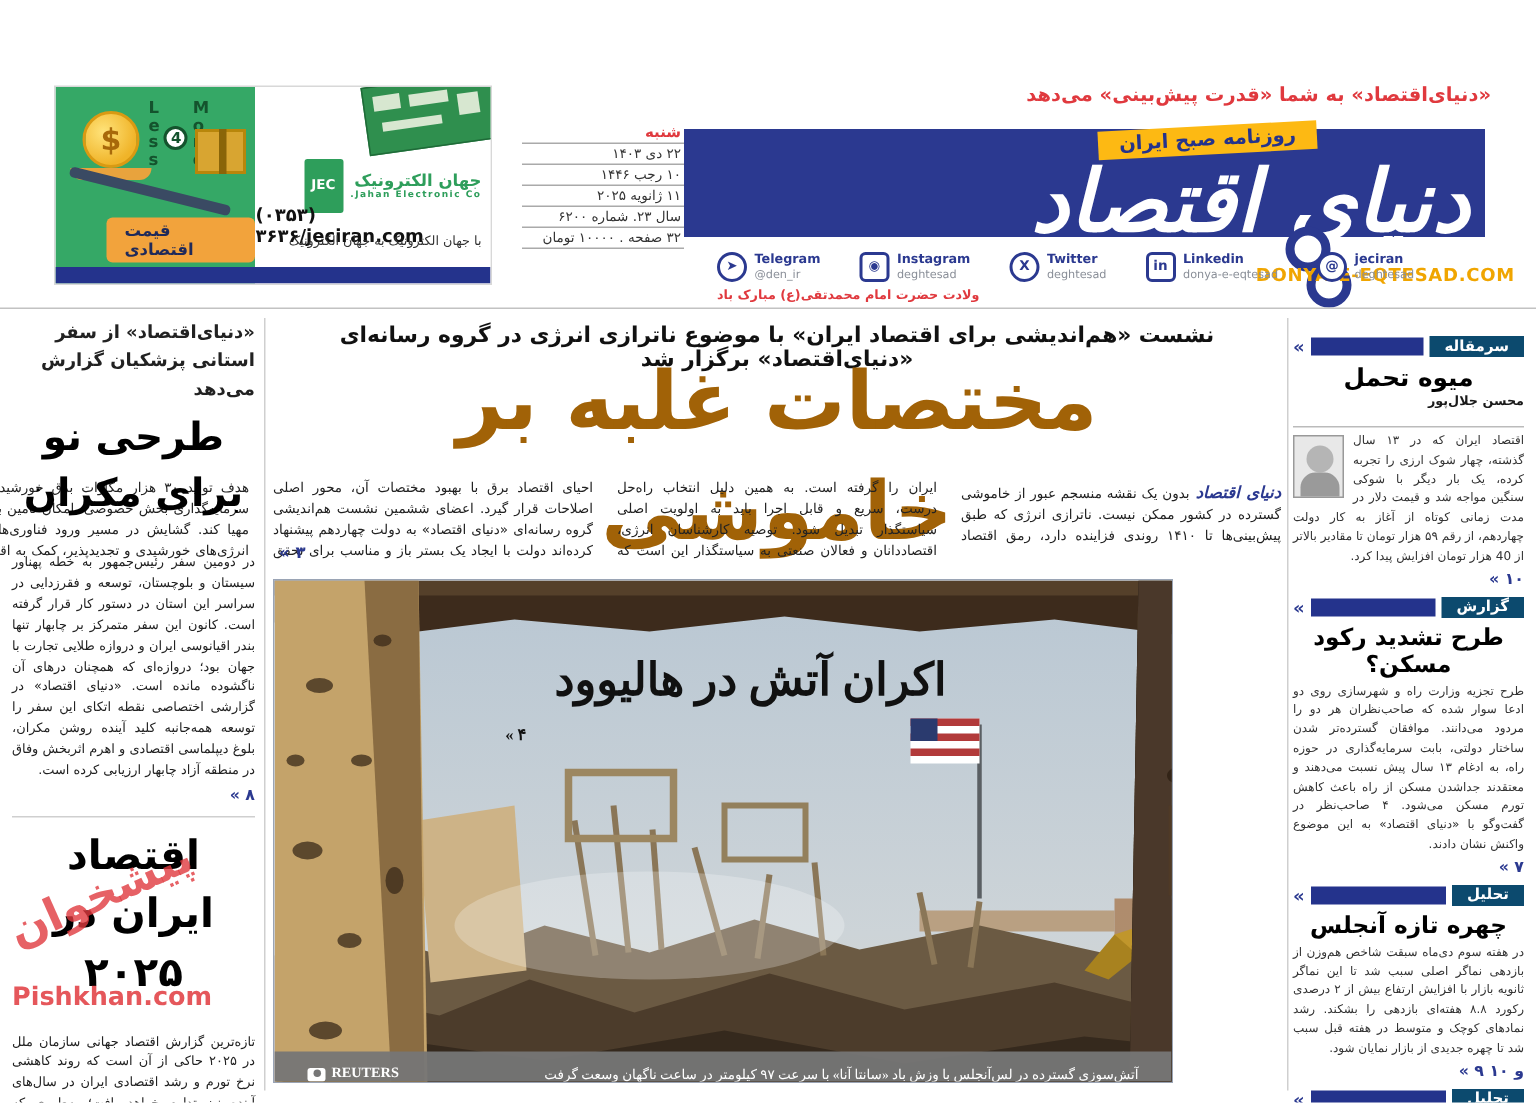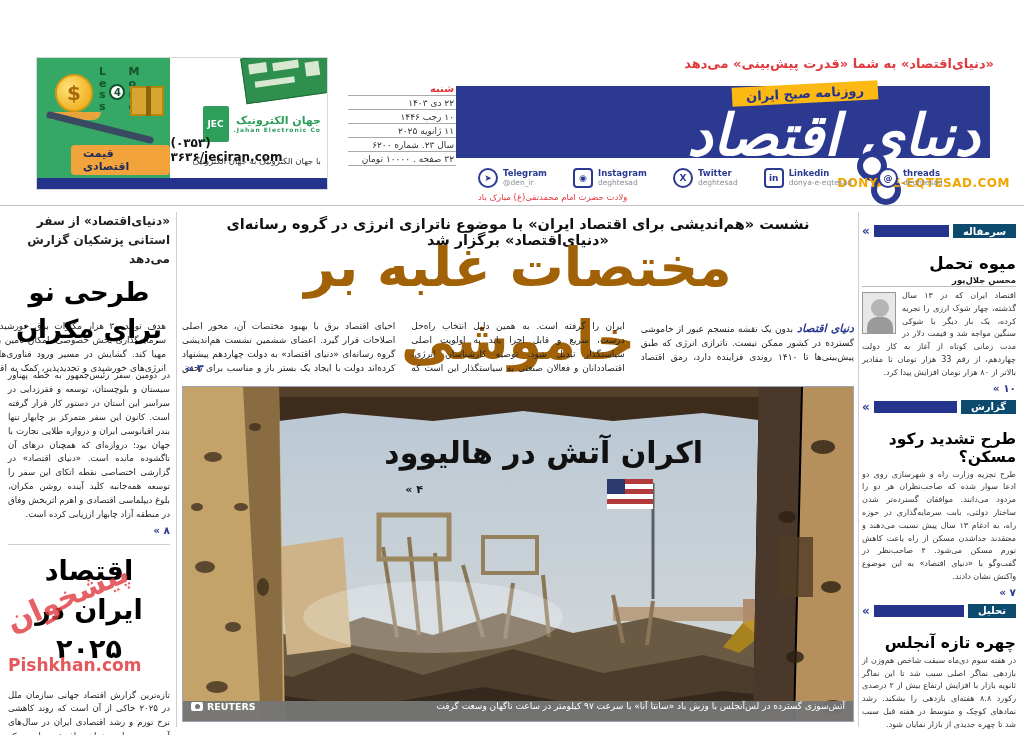--- a/index.html
+++ b/index.html
@@ -42,38 +42,38 @@
   #datebox .row { border-bottom:1px solid #aaa; padding:1.5px 2px; }
   #datebox .wd { color:#e0393e; font-weight:bold; font-size:10px; border-bottom:1px solid #aaa; padding:1px 2px; }
 
   #social { left:478px; top:168px; display:flex; gap:26px; align-items:center; }
   .soc { display:flex; gap:5px; align-items:center; }
   .soc-ic { width:20px; height:20px; border-radius:50%; border:2px solid #2b3990; color:#2b3990; font-size:9px; font-weight:bold; display:flex; align-items:center; justify-content:center; background:#fff; }
   .soc-ic.sq { border-radius:4px; }
   .soc-tx { line-height:1.15; }
   .soc-tx b { display:block; color:#2b3990; font-size:8.5px; }
   .soc-tx span { display:block; color:#8a8f98; font-size:7.5px; }
-  #occasion { left:478px; top:192px; color:#e0393e; font-size:8.5px; font-weight:normal; direction:rtl; }
+  #occasion { left:478px; top:192px; color:#e0393e; font-size:8.5px; font-weight:bold; direction:rtl; }
 
   .hrule { left:0; top:205px; width:1024px; border-top:1px solid #c2c2c2; }
   .vrule-l { left:176px; top:212px; height:515px; border-left:1px solid #cfcfcf; }
   .vrule-r { left:858px; top:212px; height:515px; border-left:1px solid #cfcfcf; }
 
   
   #kicker { left:182px; top:216px; width:672px; text-align:center; direction:rtl; font-weight:bold; font-size:14.5px; color:#111; }
   #headline { left:182px; top:232px; width:672px; text-align:center; direction:rtl; font-weight:900; font-size:54px; line-height:1.35; color:#a16207; letter-spacing:-1px; }
   #lead { left:182px; top:320px; width:672px; height:58px; direction:rtl; column-count:3; column-gap:16px; column-rule:none; font-size:9px; line-height:1.55; text-align:justify; color:#222; }
   #lead .script-logo { color:#2b3990; font-style:italic; font-weight:bold; font-size:11px; padding-left:4px; }
   #lead-ref { left:186px; top:362px; color:#2b3990; font-weight:bold; font-size:11px; }
 
   
-  #photo { left:182px; top:386px; width:672px; height:336px; border:1px solid #9aa4b5; overflow:hidden; }
+  #photo { left:182px; top:386px; width:600px; height:336px; border:1px solid #9aa4b5; overflow:hidden;font-family:Liberation Serif, serif; }
   #photo-title { position:absolute; right:150px; top:48px; direction:rtl; font-weight:900; font-size:30px; color:#111; }
   #photo-ref { position:absolute; right:430px; top:96px; color:#111; font-weight:bold; font-size:11px; }
-  #caption-bar { position:absolute; left:0; bottom:0; width:100%; height:20px; background:rgba(118,118,118,.95); display:flex; align-items:flex-start; justify-content:space-between; padding:0 8px; }
+  #caption-bar { position:absolute; left:0; bottom:0; width:100%; height:20px; background:rgba(118,118,118,.95); display:flex; align-items:flex-end; justify-content:space-between; padding:0 22px; }
   #credit { display:flex; align-items:center; gap:4px; color:#fff; font-weight:bold; font-size:9.5px; }
   .cam { width:12px; height:9px; background:#fff; border-radius:2px; position:relative; }
   .cam:after { content:""; position:absolute; left:3.5px; top:1.5px; width:5px; height:5px; border-radius:50%; background:#767676; }
   #caption { color:#fff; font-size:9px; direction:rtl; }
 
   
   #leftcol { left:8px; top:212px; width:162px; }
   .lk { text-align:right; direction:rtl; font-size:12px; font-weight:bold; color:#222; line-height:1.6; }
   .ltitle { text-align:center; direction:rtl; font-size:26px; font-weight:900; color:#000; line-height:1.45; margin-top:4px; }
   .lbody { direction:rtl; text-align:justify; font-size:8.6px; line-height:1.62; color:#222; margin-top:20px; }
@@ -82,23 +82,23 @@
   #wmark-wrap { position:relative; }
   #wmark { position:absolute; left:-6px; top:28px; transform:rotate(-24deg); color:rgba(224,57,62,.8); font-size:30px; font-weight:900; direction:rtl; pointer-events:none; white-space:nowrap; }
   #wmark2 { position:absolute; left:0px; top:104px; color:rgba(224,57,62,.85); font-size:17px; font-weight:900; pointer-events:none; }
 
   
   #sidebar { left:862px; top:218px; width:154px; }
   .sec-head { display:flex; align-items:center; gap:4px; margin-top:6px; }
   .sec-chev { color:#2b3990; font-weight:bold; font-size:12px; line-height:1; }
   .sec-bar { flex:1; height:12px; background:#24338c; }
   .sec-label { background:#0c4a6e; color:#fff; font-size:10px; font-weight:bold; padding:1.5px 10px; direction:rtl; }
-  .sec-title { direction:rtl; font-weight:900; color:#000; margin-top:16px; }
+  .sec-title { text-align:center; direction:rtl; font-weight:900; color:#000; margin-top:4px; }
   .t17{font-size:16.5px;} .t16{font-size:15.5px;} .t15{font-size:14.5px;}
-  .sec-author { direction:rtl; font-size:8.5px; font-weight:bold; border-bottom:1px solid #bbb; padding-bottom:1px; margin-top:2px; }
+  .sec-author { direction:rtl; font-size:8.5px; font-weight:bold; border-bottom:1px solid #bbb; padding-bottom:11px; margin-top:2px; }
   .sec-body { direction:rtl; text-align:justify; font-size:8px; line-height:1.6; color:#333; margin-top:3px; }
   .portrait { float:left; width:34px; height:42px; border:1px solid #999; margin:2px 6px 2px 0; background:#e8e8e8; position:relative; overflow:hidden; }
   .portrait:before { content:""; position:absolute; left:8px; top:6px; width:18px; height:18px; border-radius:50%; background:#b5b5b5; }
   .portrait:after { content:""; position:absolute; left:4px; top:24px; width:26px; height:18px; border-radius:10px 10px 0 0; background:#9a9a9a; }
 </style>
 </head>
 <body>
 
 <div class="abs" id="ad">
   <div class="green">
@@ -190,21 +190,21 @@
   <div class="soc">
     <div class="soc-ic sq">in</div>
     <div class="soc-tx">
         <b>Linkedin</b>
         <span>donya-e-eqtesad</span>
       </div>
   </div>
   <div class="soc">
     <div class="soc-ic">@</div>
     <div class="soc-tx">
-        <b>threads</b>
+        <b>jeciran</b>
         <span>deghtesad</span>
       </div>
   </div>
 </div>
 <div class="abs" id="occasion">ولادت حضرت امام محمدتقی(ع) مبارک باد</div>
 
 <div class="abs hrule"></div>
 <div class="abs vrule-l"></div>
 <div class="abs vrule-r"></div>
 
@@ -324,21 +324,21 @@
 
   <div class="sec-head">
     <span class="sec-chev">«</span>
     <span class="sec-bar"></span>
     <span class="sec-label">سرمقاله</span>
   </div>
   <div class="sec-title t17">میوه تحمل</div>
   <div class="sec-author">محسن جلال‌پور</div>
   <div class="sec-body">
     <span class="portrait"></span>
-    <span>اقتصاد ایران که در ۱۳ سال گذشته، چهار شوک ارزی را تجربه کرده، یک بار دیگر با شوکی سنگین مواجه شد و قیمت دلار در مدت زمانی کوتاه از آغاز به کار دولت چهاردهم، از رقم 33 هزار تومان تا مقادیر بالاتر از ۸۰ هزار تومان افزایش پیدا کرد.</span>
+    <span>اقتصاد ایران که در ۱۳ سال گذشته، چهار شوک ارزی را تجربه کرده، یک بار دیگر با شوکی سنگین مواجه شد و قیمت دلار در مدت زمانی کوتاه از آغاز به کار دولت چهاردهم، از رقم ۵۹ هزار تومان تا مقادیر بالاتر از 40 هزار تومان افزایش پیدا کرد.</span>
   </div>
   <span class="pref" dir="ltr">« ۱۰</span>
 
   <div class="sec-head">
     <span class="sec-chev">«</span>
     <span class="sec-bar"></span>
     <span class="sec-label">گزارش</span>
   </div>
   <div class="sec-title t16">طرح تشدید رکود مسکن؟</div>
   <div class="sec-body">طرح تجزیه وزارت راه و شهرسازی روی دو ادعا سوار شده که صاحب‌نظران هر دو را مردود می‌دانند. موافقان گسترده‌تر شدن ساختار دولتی، بابت سرمایه‌گذاری در حوزه راه، به ادغام ۱۳ سال پیش نسبت می‌دهند و معتقدند جداشدن مسکن از راه باعث کاهش تورم مسکن می‌شود. ۴ صاحب‌نظر در گفت‌وگو با «دنیای اقتصاد» به این موضوع واکنش نشان دادند.</div>

